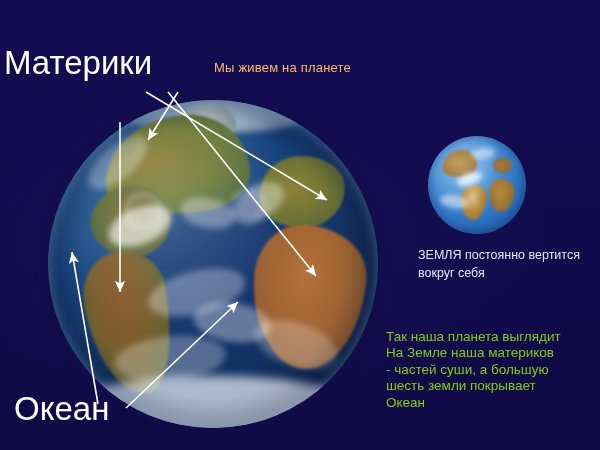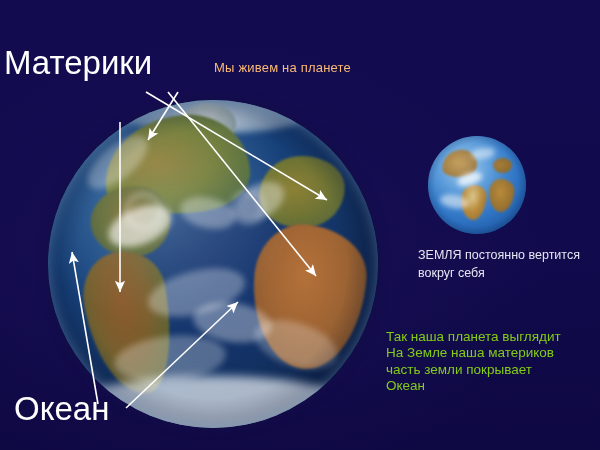--- a/index.html
+++ b/index.html
@@ -332,17 +332,18 @@
   <div class="txt label-okean">Океан</div>
 
   <div class="txt subtitle-left">Мы живем на планете</div>
 
 
   <div class="txt caption-rotate">ЗЕМЛЯ постоянно вертится вокруг себя</div>
 
   <div class="txt paragraph-space">
     <span>Так наша планета выглядит</span>
     <span>На Земле наша материков</span>
-    <span>часть земли покрывает</span>
+    <span>- частей суши, а большую</span>
+    <span>шесть земли покрывает</span>
     <span>Океан</span>
   </div>
 
 </div>
 
 </body></html>

